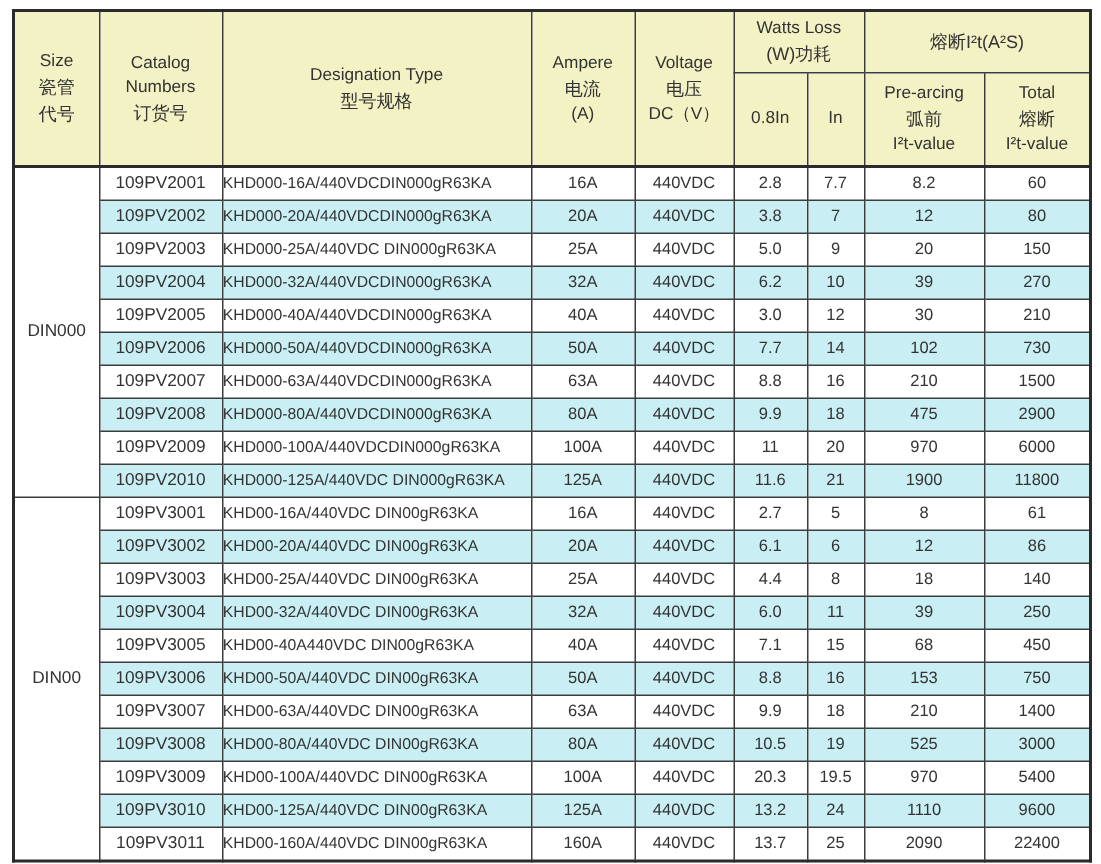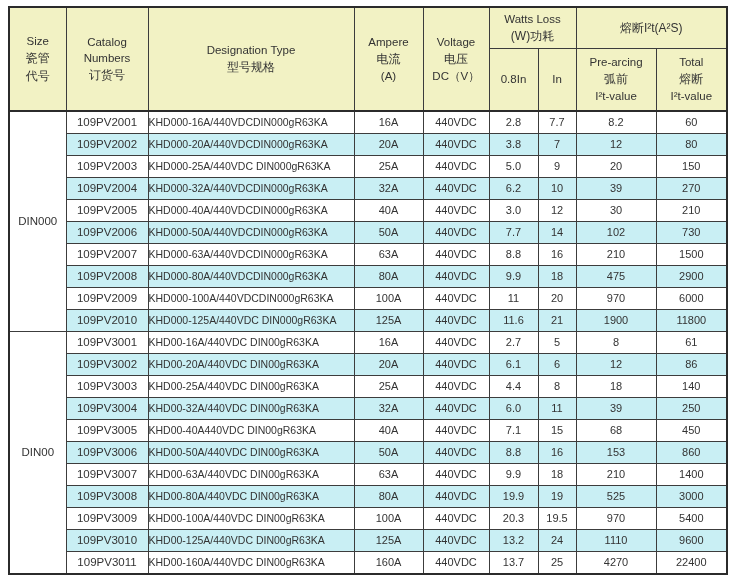--- a/index.html
+++ b/index.html
@@ -265,38 +265,38 @@
           <td class="cell-total_i2t">450</td>
         </tr>
         <tr class="stripe">
           <td class="cell-catalog">109PV3006</td>
           <td class="cell-designation">KHD00-50A/440VDC DIN00gR63KA</td>
           <td class="cell-ampere">50A</td>
           <td class="cell-voltage">440VDC</td>
           <td class="cell-watts_08in">8.8</td>
           <td class="cell-watts_in">16</td>
           <td class="cell-prearc_i2t">153</td>
-          <td class="cell-total_i2t">860</td>
+          <td class="cell-total_i2t">750</td>
         </tr>
         <tr>
           <td class="cell-catalog">109PV3007</td>
           <td class="cell-designation">KHD00-63A/440VDC DIN00gR63KA</td>
           <td class="cell-ampere">63A</td>
           <td class="cell-voltage">440VDC</td>
           <td class="cell-watts_08in">9.9</td>
           <td class="cell-watts_in">18</td>
           <td class="cell-prearc_i2t">210</td>
           <td class="cell-total_i2t">1400</td>
         </tr>
         <tr class="stripe">
           <td class="cell-catalog">109PV3008</td>
           <td class="cell-designation">KHD00-80A/440VDC DIN00gR63KA</td>
           <td class="cell-ampere">80A</td>
           <td class="cell-voltage">440VDC</td>
-          <td class="cell-watts_08in">19.9</td>
+          <td class="cell-watts_08in">10.5</td>
           <td class="cell-watts_in">19</td>
           <td class="cell-prearc_i2t">525</td>
           <td class="cell-total_i2t">3000</td>
         </tr>
         <tr>
           <td class="cell-catalog">109PV3009</td>
           <td class="cell-designation">KHD00-100A/440VDC DIN00gR63KA</td>
           <td class="cell-ampere">100A</td>
           <td class="cell-voltage">440VDC</td>
           <td class="cell-watts_08in">20.3</td>
@@ -314,19 +314,19 @@
           <td class="cell-prearc_i2t">1110</td>
           <td class="cell-total_i2t">9600</td>
         </tr>
         <tr>
           <td class="cell-catalog">109PV3011</td>
           <td class="cell-designation">KHD00-160A/440VDC DIN00gR63KA</td>
           <td class="cell-ampere">160A</td>
           <td class="cell-voltage">440VDC</td>
           <td class="cell-watts_08in">13.7</td>
           <td class="cell-watts_in">25</td>
-          <td class="cell-prearc_i2t">4270</td>
+          <td class="cell-prearc_i2t">2090</td>
           <td class="cell-total_i2t">22400</td>
         </tr>
       </tbody>
   </table>
 
 </div>
 
 </body></html>

